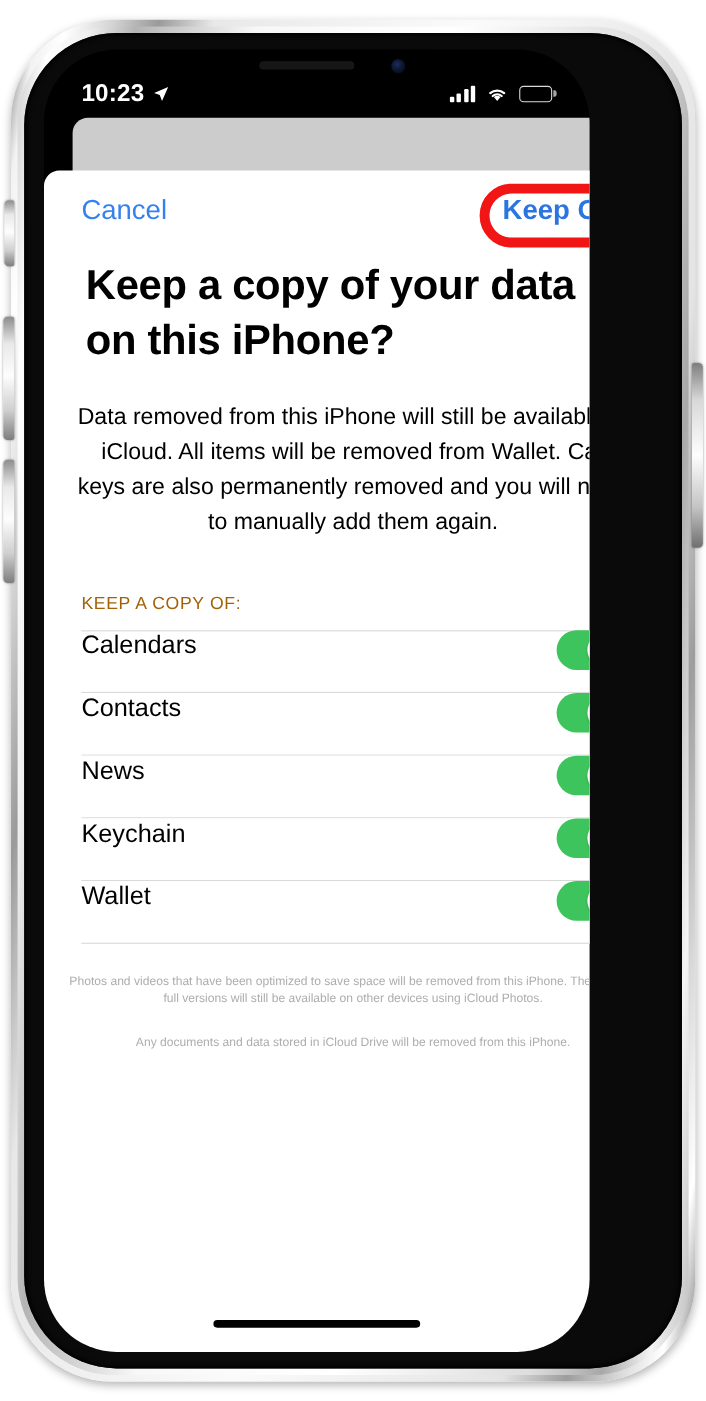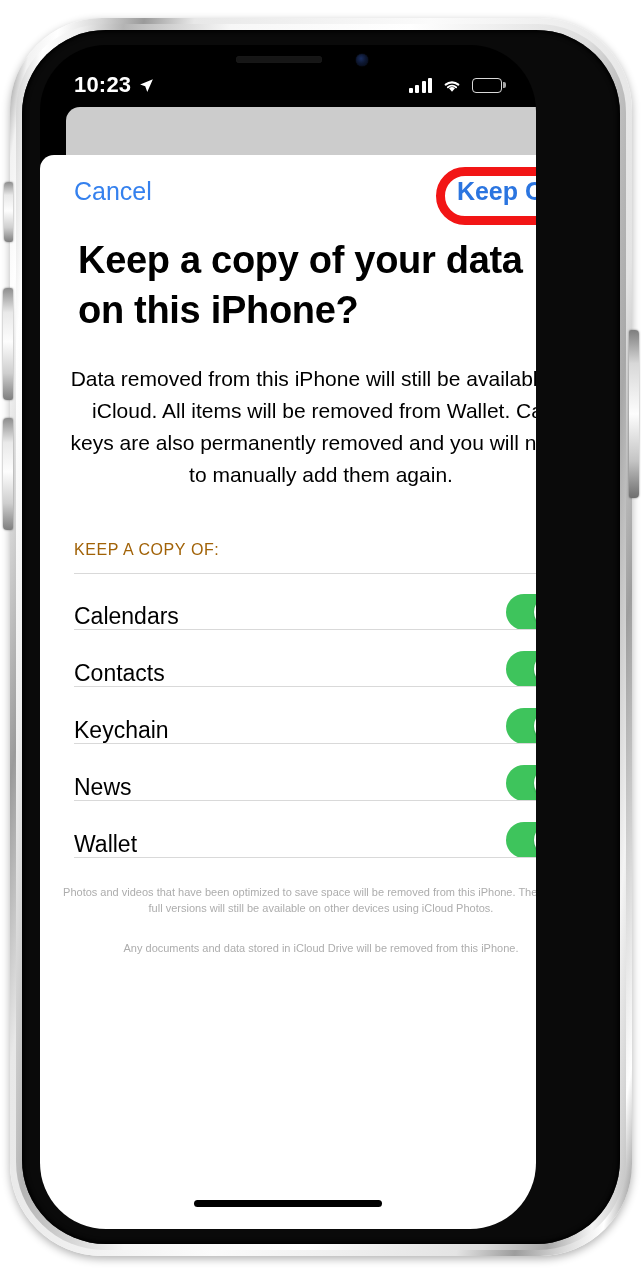--- a/index.html
+++ b/index.html
@@ -269,21 +269,21 @@
     color: #a16207;
   }
 
   
   .rows { margin-top: 14px; }
 
   .row {
     position: relative;
     height: 57px;
     display: flex;
-    align-items: flex-end;
+    align-items: flex-start;
     justify-content: space-between;
     padding: 0 34px 0 34px;
     background: #ffffff;
   }
   .row::after {
     content: "";
     position: absolute;
     left: 34px;
     right: 8px;
     bottom: 0;
@@ -421,28 +421,28 @@
 
         <div class="row">
           <span class="row-label">Contacts</span>
           <span class="switch">
             <span class="knob"></span>
           </span>
         </div>
 
 
         <div class="row">
-          <span class="row-label">Keychain</span>
+          <span class="row-label">News</span>
           <span class="switch">
             <span class="knob"></span>
           </span>
         </div>
 
         <div class="row">
-          <span class="row-label">News</span>
+          <span class="row-label">Keychain</span>
           <span class="switch">
             <span class="knob"></span>
           </span>
         </div>
 
         <div class="row">
           <span class="row-label">Wallet</span>
           <span class="switch">
             <span class="knob"></span>
           </span>

